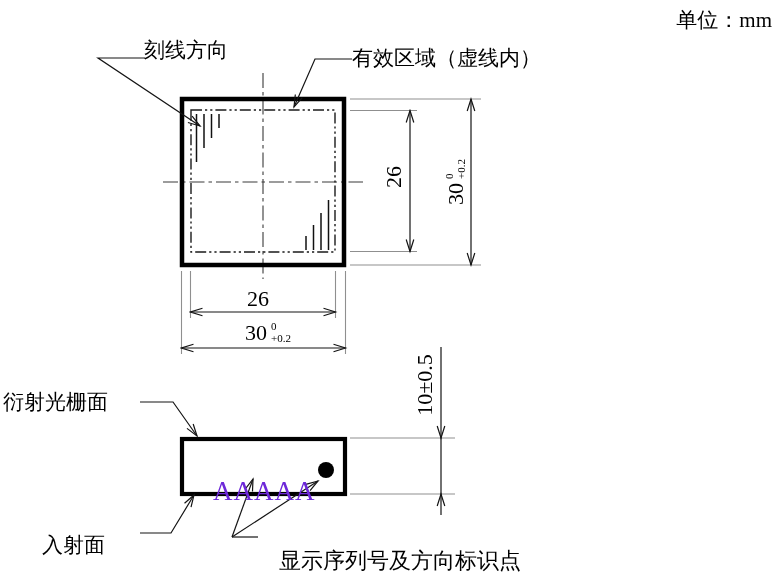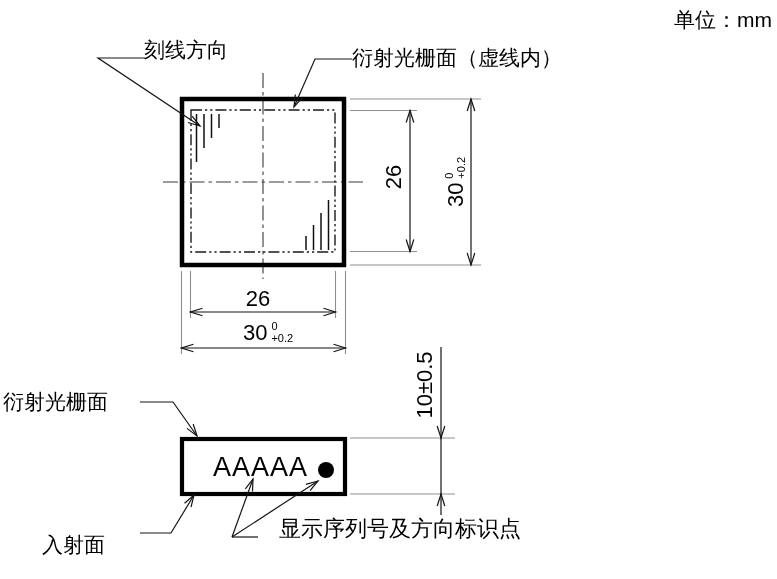--- a/index.html
+++ b/index.html
@@ -1,28 +1,28 @@
 <!DOCTYPE html>
 <html><head>
 <meta charset="utf-8">
 <style>
   html,body{margin:0;padding:0;background:#ffffff;}
   #stage{
     position:relative;width:777px;height:579px;background:#ffffff;
-    font-family:Liberation Sans, sans-serif;color:#000;
+    font-family:Liberation Serif, serif;color:#000;
     overflow:hidden;
   }
   #stage svg{position:absolute;left:0;top:0;}
   .lbl{position:absolute;white-space:nowrap;font-size:21px;color:#000;}
   .dimtxt{position:absolute;font-size:22px;color:#000;white-space:nowrap;
           display:flex;align-items:center;justify-content:center;}
   .rot{transform:rotate(-90deg);transform-origin:center center;}
   .tolstack{display:inline-flex;flex-direction:column;align-items:flex-start;
             font-size:11px;line-height:1.05;margin-left:4px;}
-  .serial{position:absolute;font-size:27px;letter-spacing:1px;color:#000000;white-space:nowrap;}
+  .serial{position:absolute;font-size:27px;letter-spacing:1px;color:#6d28d9;white-space:nowrap;margin-top:24px;}
   .unit{position:absolute;font-size:21px;text-align:right;white-space:nowrap;}
   .note{position:absolute;font-size:22px;white-space:nowrap;}
 </style>
 </head>
 <body>
 
 <div id="stage">
 
   <svg width="777" height="579" viewBox="0 0 777 579">
     <defs>
@@ -100,21 +100,21 @@
         <path d="M441,438 V494"></path>
         <path d="M441,515 V494" marker-end="url(#arr)"></path>
       </g>
     </g>
   </svg>
 
   <div class="unit" style="left:640px;top:6px;width:132px;">单位：mm</div>
 
   <div class="lbl" style="left:144px;top:36px;">刻线方向</div>
 
-  <div class="lbl" style="left:352px;top:44px;">衍射光栅面（虚线内）</div>
+  <div class="lbl" style="left:352px;top:44px;">有效区域（虚线内）</div>
 
   <div class="dimtxt rot" style="left:371px;top:162px;width:46px;height:30px;">
     <span>26</span>
   </div>
 
   <div class="dimtxt rot" style="left:423px;top:167px;width:66px;height:30px;">
     <span>30</span>
     <span class="tolstack">
       <span>0</span>
       <span>+0.2</span>
@@ -136,15 +136,15 @@
   <div class="dimtxt rot" style="left:390px;top:371px;width:70px;height:28px;">
     <span>10±0.5</span>
   </div>
 
   <div class="lbl" style="left:3px;top:388px;text-align:center;">衍射光栅面</div>
 
   <div class="lbl" style="left:42px;top:531px;">入射面</div>
 
   <div class="serial" style="left:213px;top:452px;">AAAAA</div>
 
-  <div class="note" style="left:279px;top:514px;">显示序列号及方向标识点</div>
+  <div class="note" style="left:279px;top:546px;">显示序列号及方向标识点</div>
 
 </div>
 
 </body></html>

